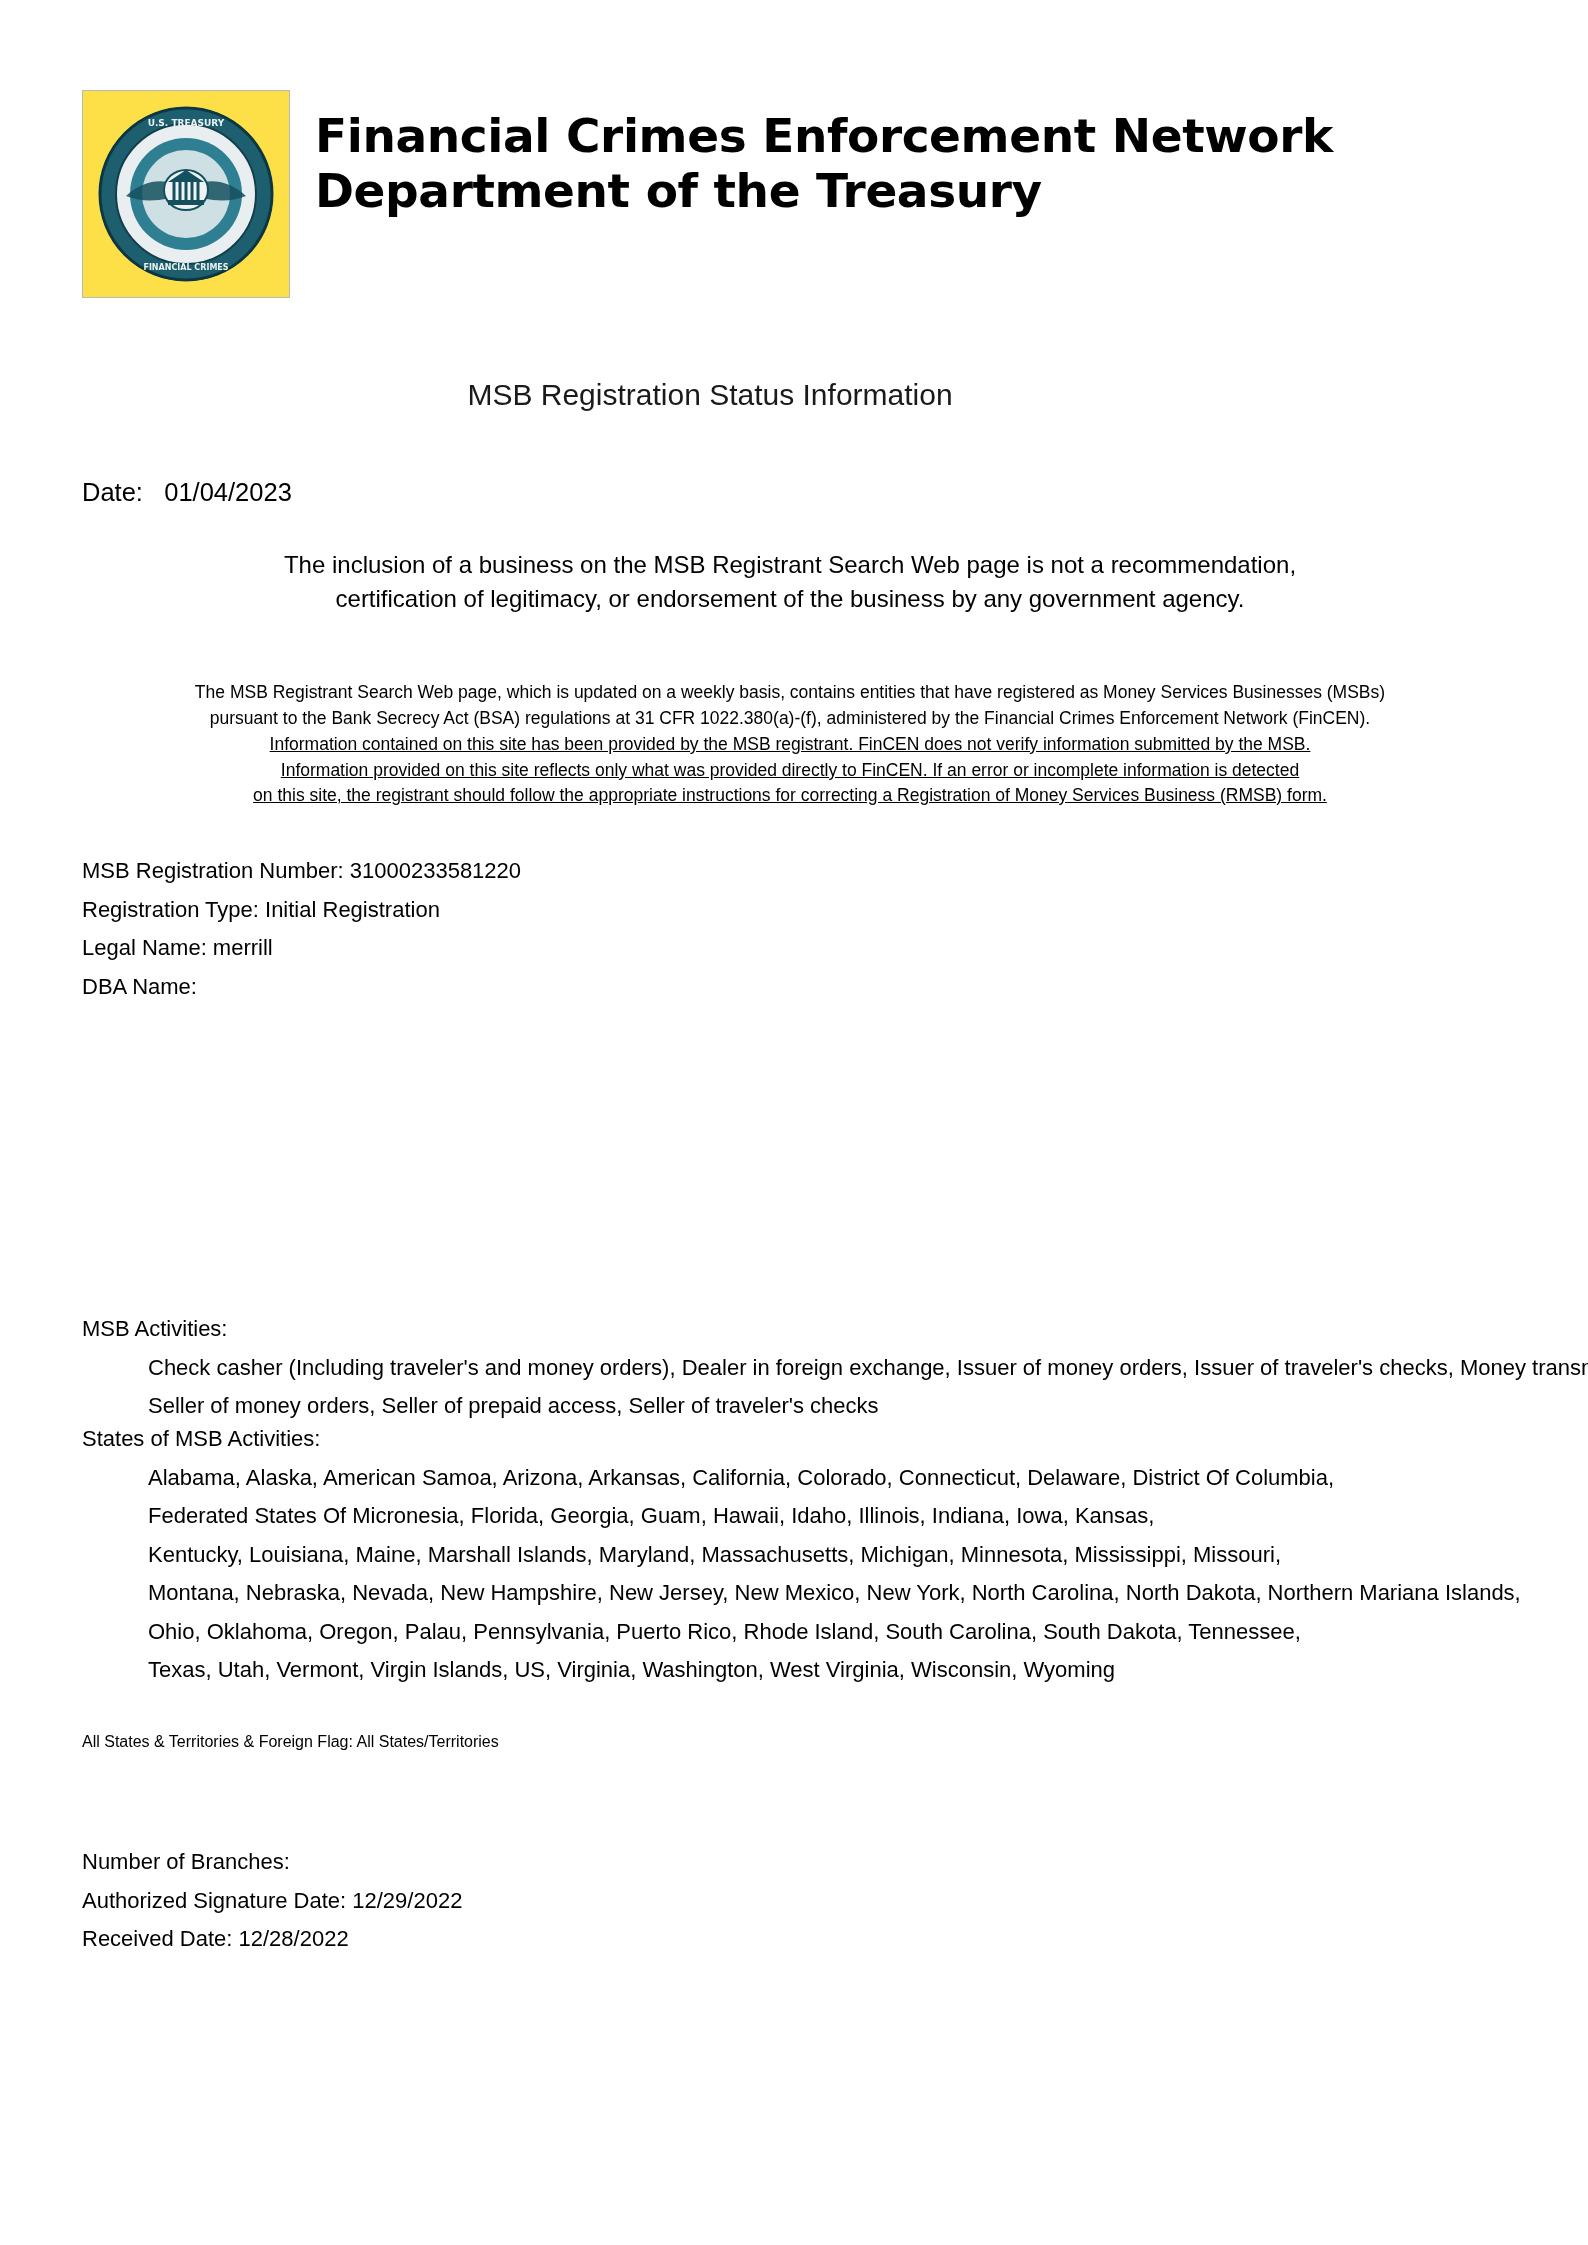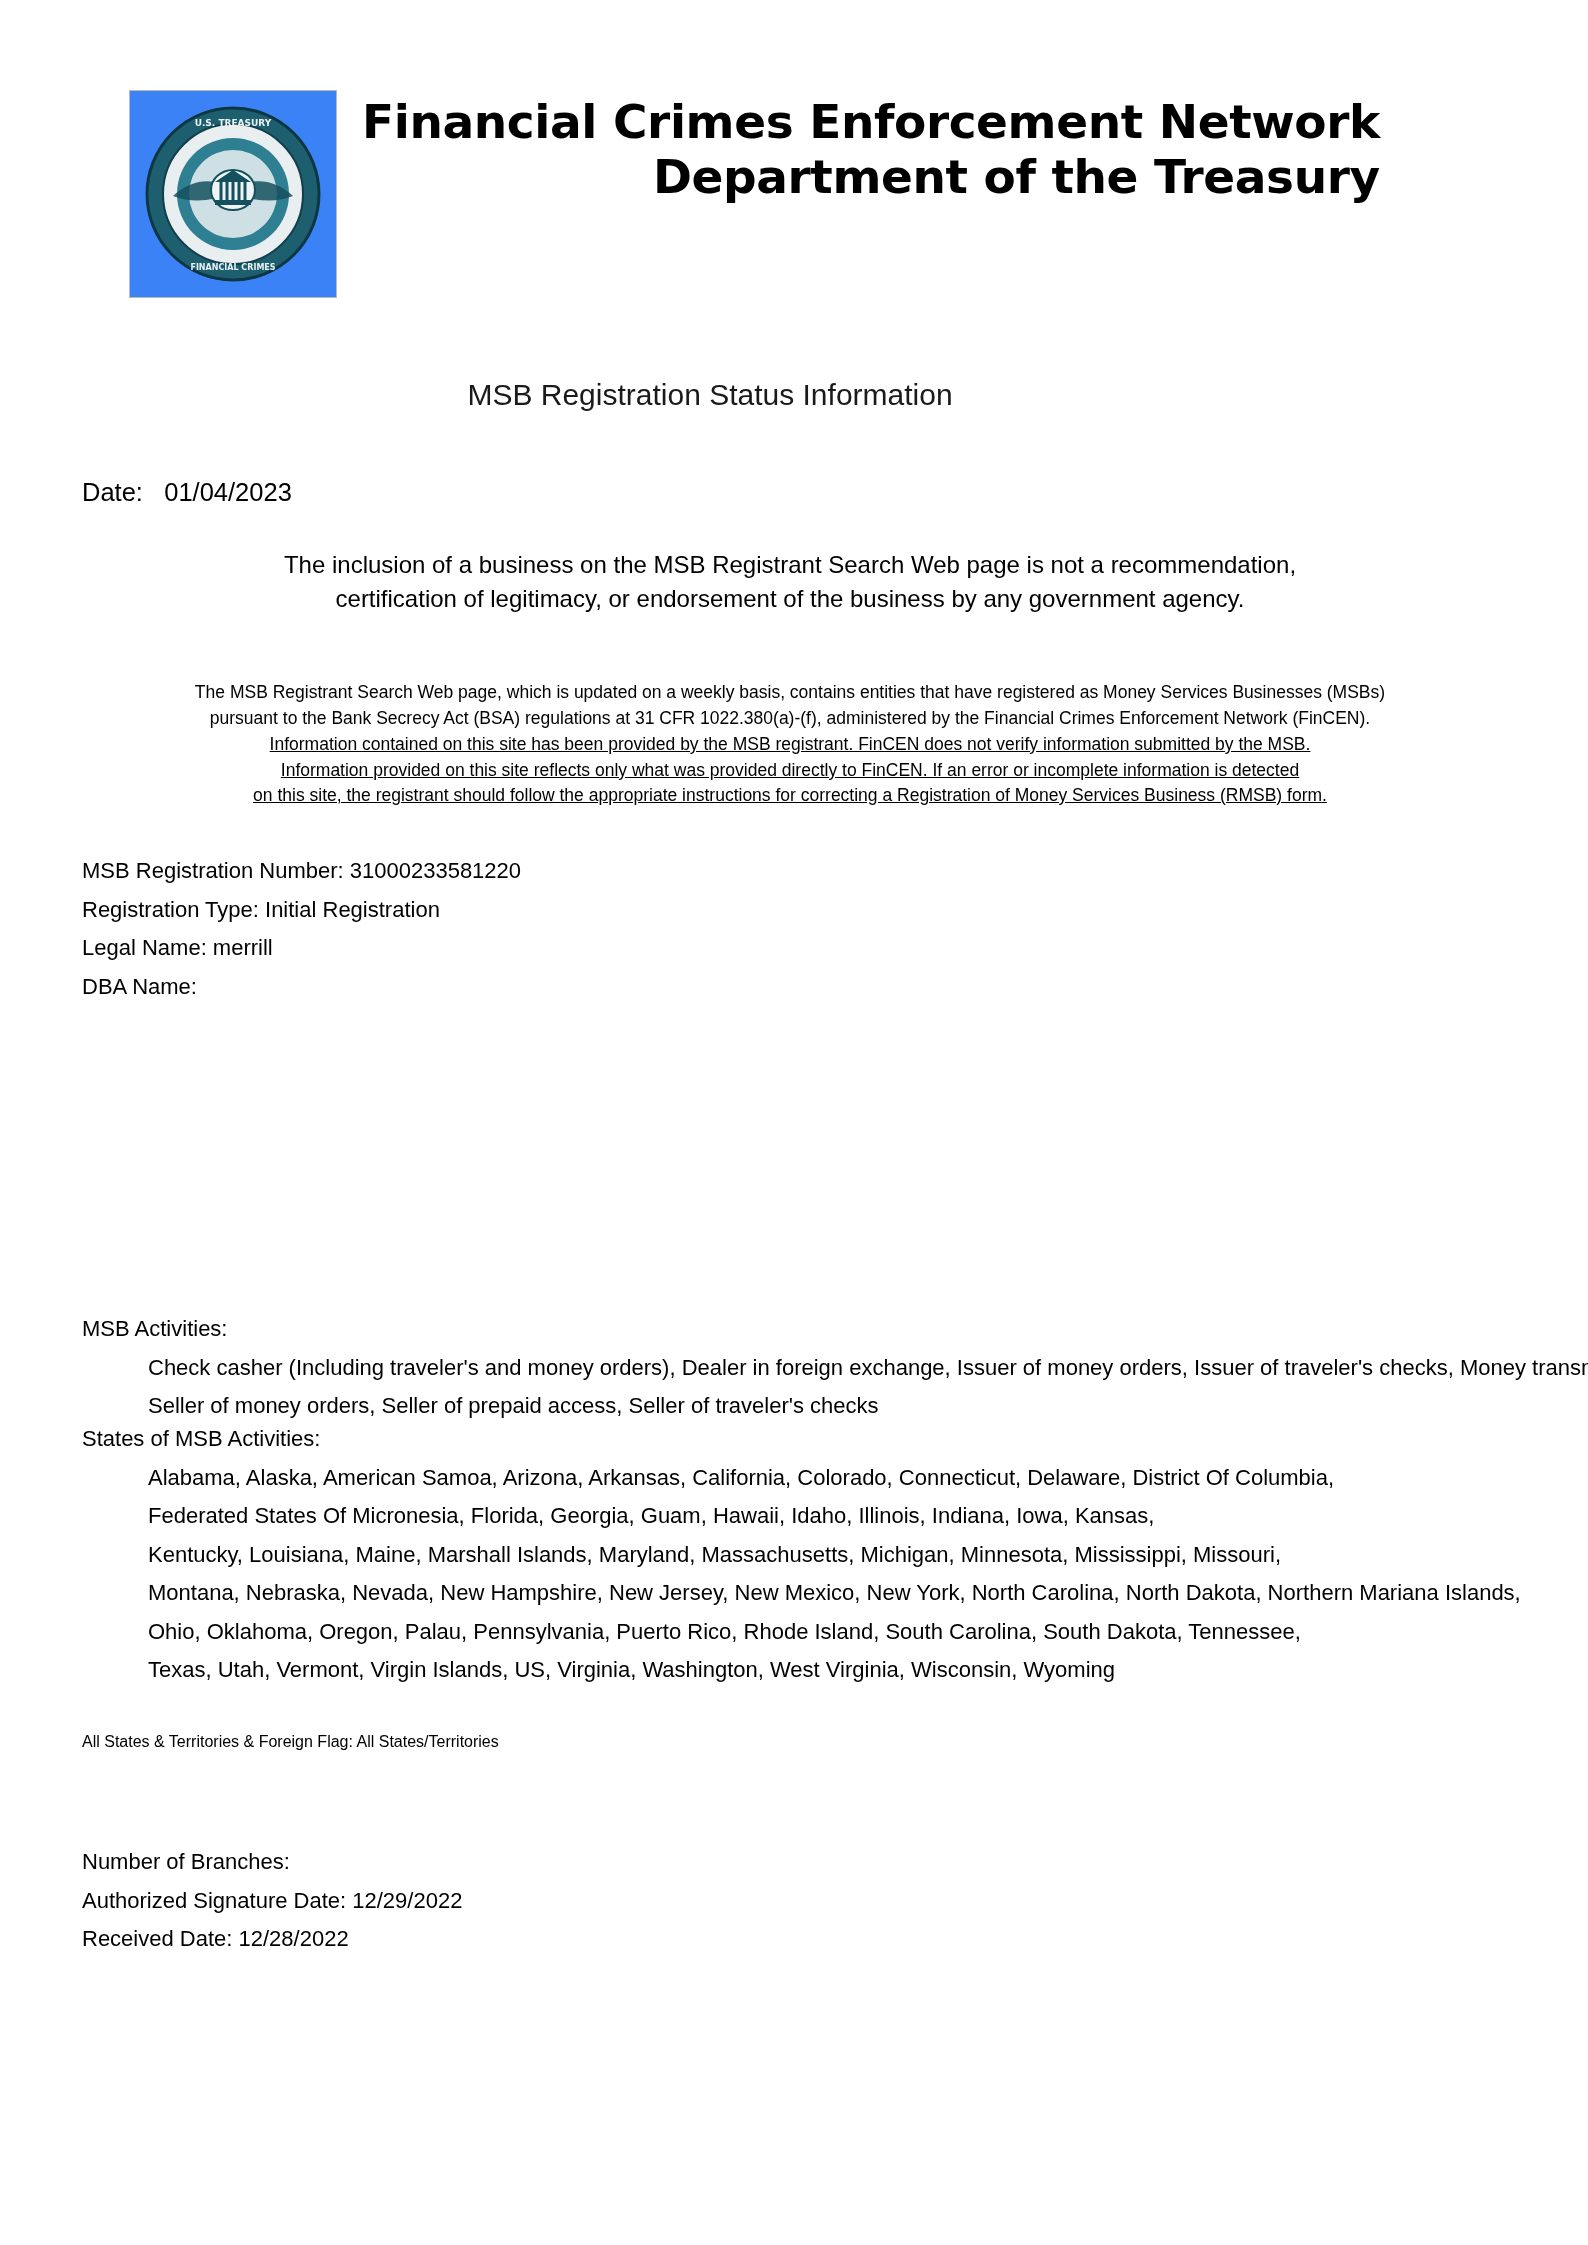--- a/index.html
+++ b/index.html
@@ -28,34 +28,32 @@
     position: absolute;
     left: 82px;
     top: 90px;
     display: flex;
     align-items: flex-start;
   }
   .seal {
     width: 208px;
     height: 208px;
     border: 1px solid #b9b9b9;
-    background: #3b82f6;
+    background: #fde047;
     box-sizing: border-box;
     display: flex;
     align-items: center;
     justify-content: center;
     flex: 0 0 auto;
-    margin-left: 47px;
   }
   .seal svg { display: block; }
 
   .agency-title {
     margin-left: 25px;
-    margin-top: 4px;
-    text-align: right;
+    margin-top: 18px;
   }
   .agency-title .line1,
   .agency-title .line2 {
     font-family: "DejaVu Sans", sans-serif;
     font-weight: bold;
     font-size: 47px;
     line-height: 1.18;
     letter-spacing: -0.4px;
     color: #000;
     white-space: nowrap;

